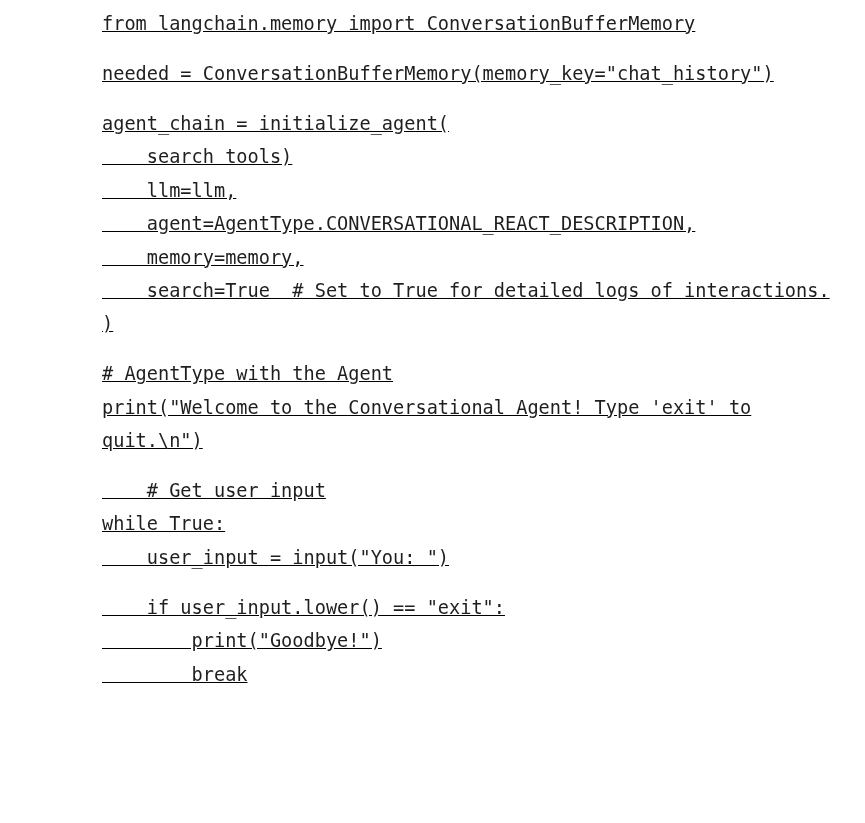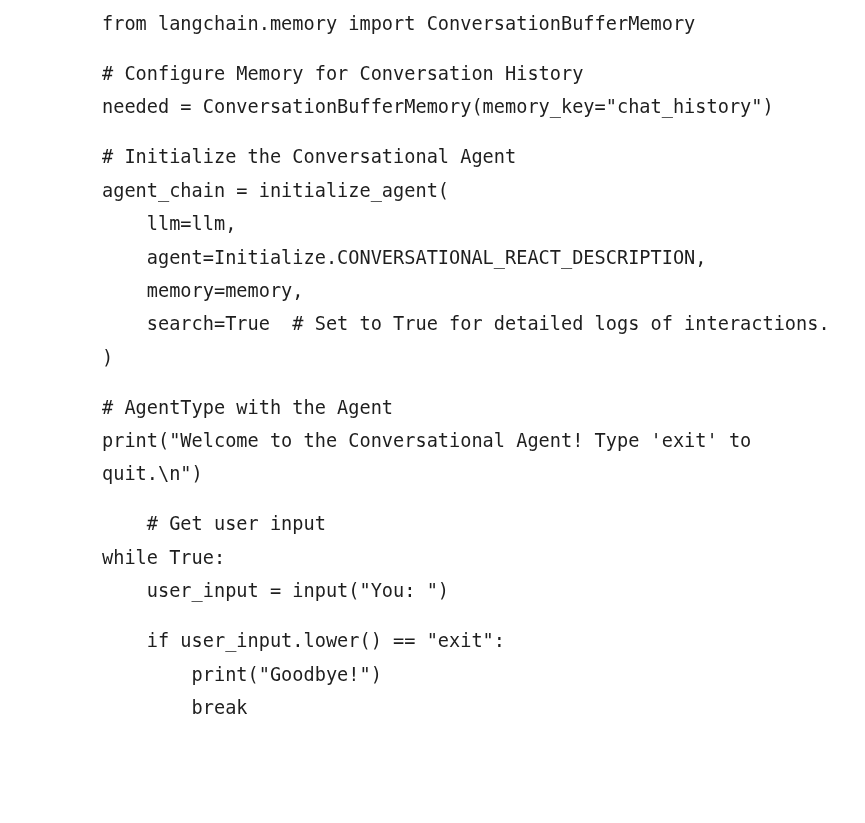--- a/index.html
+++ b/index.html
@@ -8,20 +8,21 @@
     background: #ffffff;
   }
   .page {
     position: relative;
     width: 865px;
     height: 823px;
     background: #ffffff;
     overflow: hidden;
     box-sizing: border-box;
     padding: 7px 0 0 102px;
+    text-decoration: underline;
   }
   .code {
     font-family: "DejaVu Sans Mono", "Liberation Mono", monospace;
     font-size: 18.6px;
     line-height: 33.4px;
     color: #1e1e1e;
     font-stretch: condensed;
   }
   .block {
     margin: 0;
@@ -38,29 +39,28 @@
 <body>
 
 <div class="page">
   <div class="code">
 
     <div class="block">
       <div class="line">from langchain.memory import ConversationBufferMemory</div>
     </div>
 
     <div class="block">
-      <div class="line"># Configure Memory for Conversation History</div>
       <div class="line">needed = ConversationBufferMemory(memory_key="chat_history")</div>
     </div>
 
     <div class="block">
-      <div class="line"># Initialize the Conversational Agent</div>
       <div class="line">agent_chain = initialize_agent(</div>
+      <div class="line">    search tools)</div>
       <div class="line">    llm=llm,</div>
-      <div class="line">    agent=Initialize.CONVERSATIONAL_REACT_DESCRIPTION,</div>
+      <div class="line">    agent=AgentType.CONVERSATIONAL_REACT_DESCRIPTION,</div>
       <div class="line">    memory=memory,</div>
       <div class="line">    search=True  # Set to True for detailed logs of interactions.</div>
       <div class="line">)</div>
     </div>
 
     <div class="block">
       <div class="line"># AgentType with the Agent</div>
       <div class="line">print("Welcome to the Conversational Agent! Type 'exit' to</div>
       <div class="line">quit.\n")</div>
     </div>

